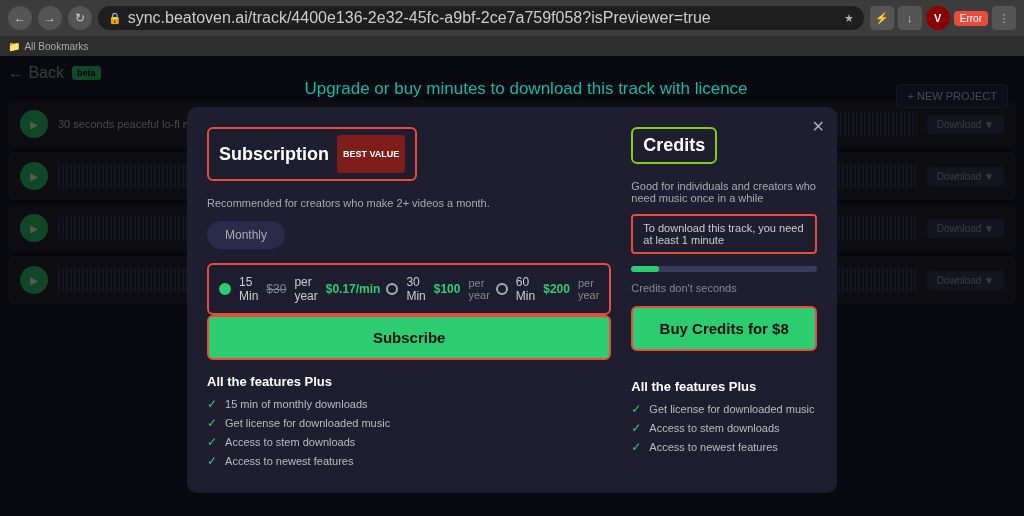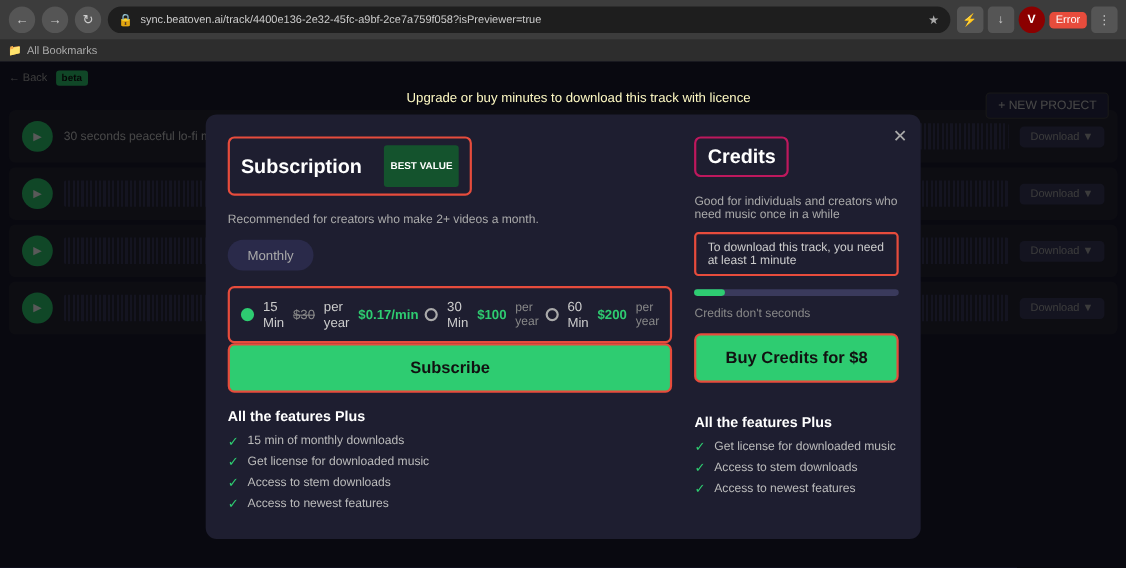--- a/index.html
+++ b/index.html
@@ -41,21 +41,21 @@
       flex: 1;
       height: 24px;
       background: #1e1e1e;
       border-radius: 12px;
       display: flex;
       align-items: center;
       padding: 0 10px;
       gap: 6px;
     }
     .browser-url-text {
-      font-size: 10px;
+      font-size: 16px;
       color: #ccc;
     }
     .browser-actions {
       display: flex;
       gap: 4px;
       align-items: center;
     }
     .browser-action-btn {
       width: 24px; height: 24px;
       background: #555;
@@ -155,21 +155,21 @@
     .top-bar {
       position: absolute;
       top: 8px;
       left: 8px;
       display: flex;
       align-items: center;
       gap: 8px;
     }
     .back-btn {
       display: flex; align-items: center; gap: 4px;
-      color: #aaa; font-size: 10px;
+      color: #aaa; font-size: 16px;
       cursor: pointer;
     }
     .logo-badge {
       background: #2ecc71;
       color: #111;
       font-size: 9px;
       font-weight: bold;
       padding: 2px 5px;
       border-radius: 3px;
     }
@@ -179,22 +179,22 @@
       position: absolute;
       top: 0; left: 0; right: 0; bottom: 0;
       background: rgba(0,0,0,0.65);
       display: flex;
       align-items: center;
       justify-content: center;
       flex-direction: column;
       gap: 0;
     }
     .modal-subtitle {
-      font-size: 12px;
-      color: #fef9c3;
+      font-size: 17px;
+      color: #14b8a6;
       margin-bottom: 8px;
       margin-left: 28px;
     }
     .modal-container {
       background: #1e1e30;
       border-radius: 10px;
       width: 650px;
       padding: 20px;
       position: relative;
       display: flex;
@@ -228,28 +228,27 @@
       padding: 6px 10px;
       border-radius: 6px;
       display: inline-flex;
     }
     .panel-title {
       font-size: 18px;
       font-weight: bold;
       color: #fff;
     }
     .best-value-badge {
-      background: #14532d;
+      background: #7f1d1d;
       color: white;
       font-size: 9px;
       font-weight: bold;
       padding: 14px 6px;
       border-radius: 3px;
       text-transform: uppercase;
-      margin-left: 12px;
     }
     .panel-desc {
       font-size: 11px;
       color: #aaa;
       margin-bottom: 12px;
     }
 
     
     .toggle-group {
       display: flex;
@@ -346,21 +345,21 @@
       color: #bbb;
       margin-bottom: 5px;
     }
     .check-icon {
       color: #2ecc71;
       font-size: 12px;
     }
 
     
     .credits-header {
-      border: 2px solid #be185d;
+      border: 2px solid #84cc16;
       padding: 6px 10px;
       border-radius: 6px;
       display: inline-flex;
       margin-bottom: 8px;
     }
     .credits-title {
       font-size: 18px;
       font-weight: bold;
       color: #fff;
     }

